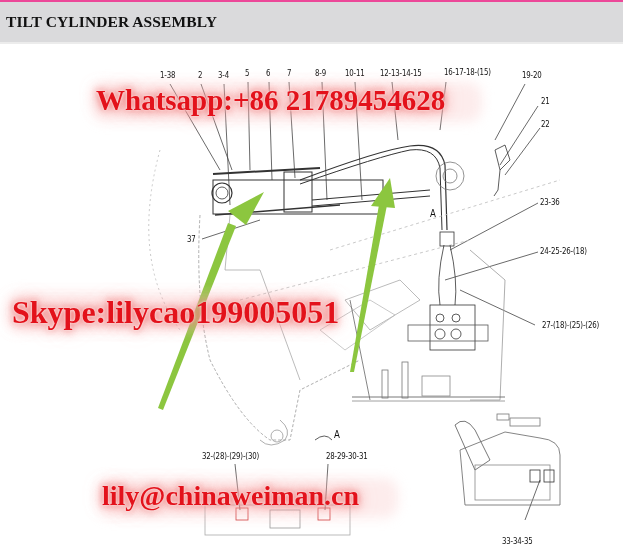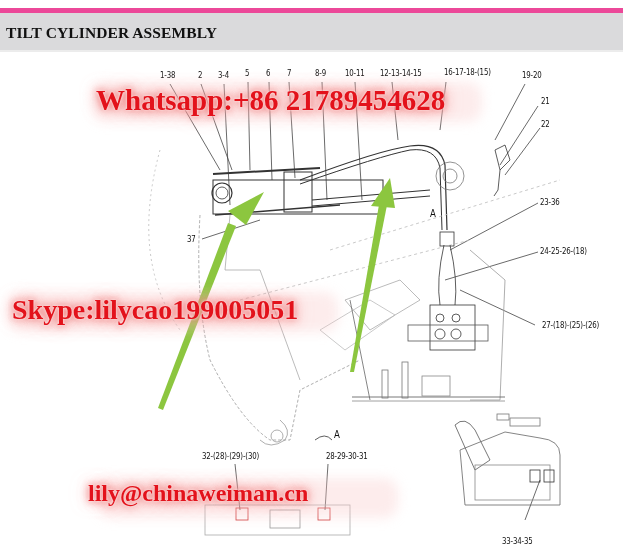--- a/index.html
+++ b/index.html
@@ -1,17 +1,17 @@
 <!DOCTYPE html>
 <html><head>
 <meta charset="utf-8">
 <style>
   html, body { margin:0; padding:0; background:#ffffff; }
   body { width:623px; height:558px; position:relative; overflow:hidden; font-family:"Liberation Serif", serif; }
-  .header { position:absolute; left:0; top:0; width:623px; height:44px; background:#dadadc; border-top:5px solid #ec4899; border-bottom:2px solid #ececec; box-sizing:border-box;margin-top:8px; }
+  .header { position:absolute; left:0; top:0; width:623px; height:44px; background:#dadadc; border-top:2px solid #ec4899; border-bottom:2px solid #ececec; box-sizing:border-box; }
   .header-title { position:absolute; left:6px; top:11px; font-family:"Liberation Serif", serif; font-weight:bold; font-size:15.5px; color:#111; letter-spacing:0.1px; }
   .diagram { position:absolute; left:0; top:44px; width:623px; height:478px; }
   .diagram svg { position:absolute; left:0; top:0; }
   .callout { position:absolute; font-family:"DejaVu Sans", sans-serif; font-size:9px; color:#111; transform:scaleX(0.78); transform-origin:left top; white-space:nowrap; letter-spacing:-0.2px; }
   .wm { position:absolute; font-family:"Liberation Serif", serif; font-weight:bold; color:#e3121b; white-space:nowrap;
         text-shadow:0 0 3px #fff, 0 0 6px rgba(240,100,100,0.9), 0 0 12px rgba(240,120,120,0.8), 0 0 18px rgba(245,150,150,0.6); }
   .wm-bg { position:absolute; background:rgba(250,200,200,0.35); border-radius:14px; filter:blur(6px); }
 </style>
 </head>
 <body>
@@ -136,16 +136,16 @@
   <div class="callout" style="left:326px;top:407px;">28-29-30-31</div>
   <div class="callout" style="left:502px;top:492px;">33-34-35</div>
   <div class="callout" style="left:430px;top:163px;font-size:11px;">A</div>
   <div class="callout" style="left:334px;top:384px;font-size:11px;">A</div>
 </div>
 
 <div class="wm-bg" style="left:92px;top:82px;width:390px;height:40px;"></div>
 <div class="wm" style="left:96px;top:84px;font-size:29px;">Whatsapp:+86 21789454628</div>
 
 <div class="wm-bg" style="left:8px;top:292px;width:330px;height:40px;"></div>
-<div class="wm" style="left:12px;top:294px;font-size:28px;text-align:right;">Skype:lilycao199005051</div>
+<div class="wm" style="left:12px;top:294px;font-size:32px;text-align:right;">Skype:lilycao199005051</div>
 
 <div class="wm-bg" style="left:98px;top:478px;width:300px;height:40px;"></div>
-<div class="wm" style="left:88px;top:480px;font-size:24px;">lily@chinaweiman.cn</div>
+<div class="wm" style="left:102px;top:480px;font-size:28px;">lily@chinaweiman.cn</div>
 
 </body></html>

